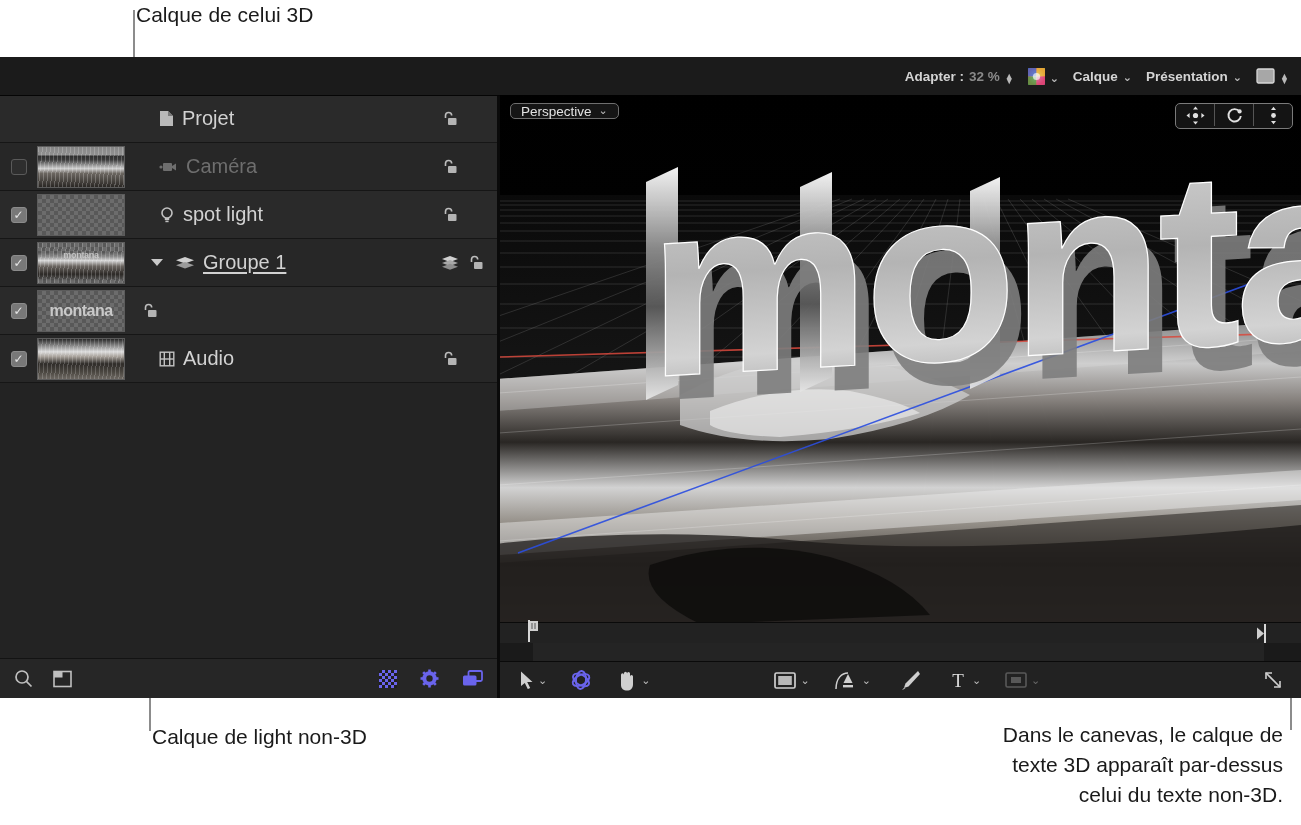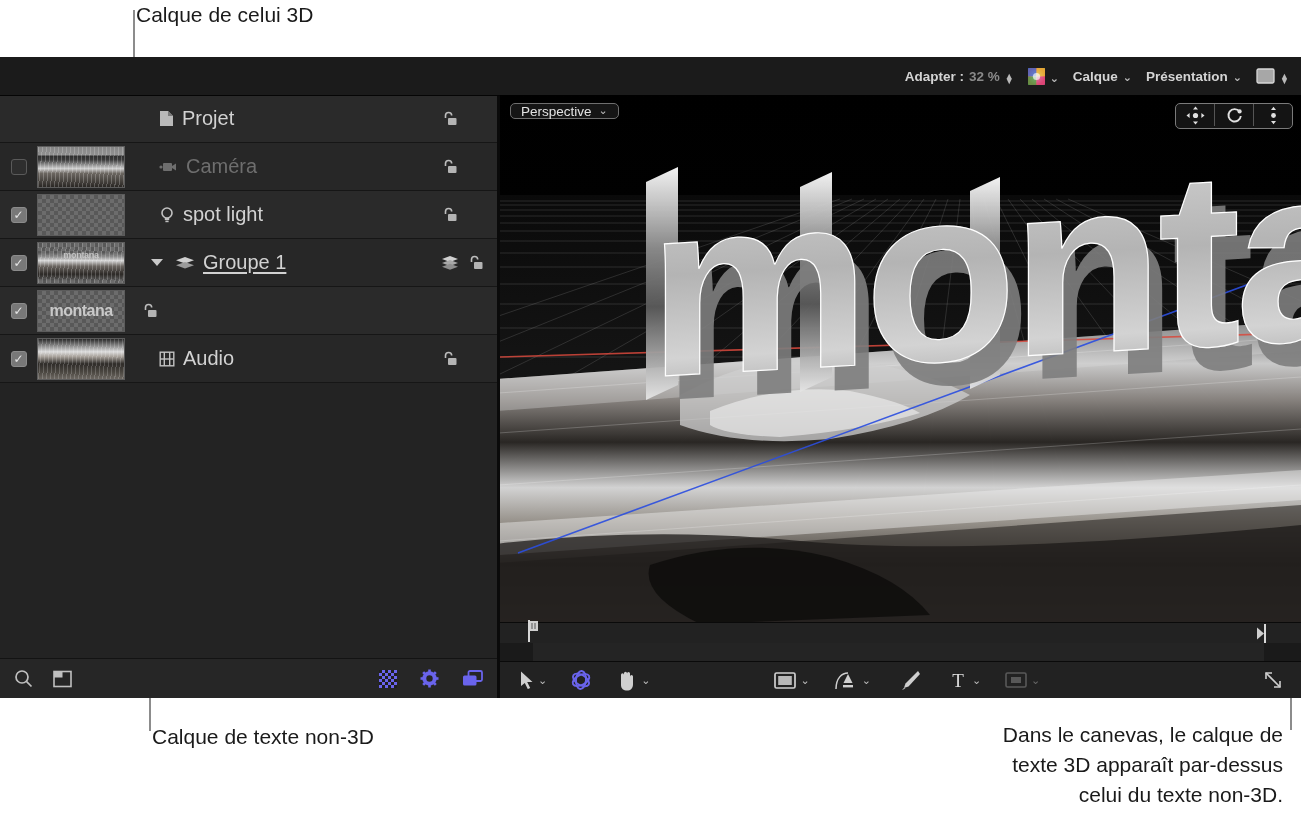--- a/index.html
+++ b/index.html
@@ -96,21 +96,21 @@
              display:flex;align-items:center;}
   .bb{display:flex;align-items:center;gap:4px;margin-right:6px;}
   .chev{font-size:11px;color:#bdbdbd;}
 
   .icn{display:inline-flex;align-items:center;justify-content:center;}
 </style>
 </head>
 <body>
 
 <div class="anno" id="anno-top">Calque de celui 3D</div>
-<div class="anno" id="anno-bottom-left">Calque de texte non-3D</div>
+<div class="anno" id="anno-bottom-left">Calque de light non-3D</div>
 <div class="anno" id="anno-bottom-right">Dans le canevas, le calque de
 texte 3D apparaît par-dessus
 celui du texte non-3D.</div>
 
 <div class="leader" style="left:133px;top:10px;width:2px;height:290px;"></div>
 <div class="leader" style="left:133px;top:299px;width:45px;height:2px;"></div>
 <div class="leader" style="left:149px;top:356px;width:2px;height:375px;"></div>
 <div class="leader" style="left:149px;top:355px;width:28px;height:2px;"></div>
 <div class="leader" style="left:1290px;top:230px;width:2px;height:500px;"></div>
 <div class="leader" style="left:1263px;top:230px;width:29px;height:2px;"></div>

